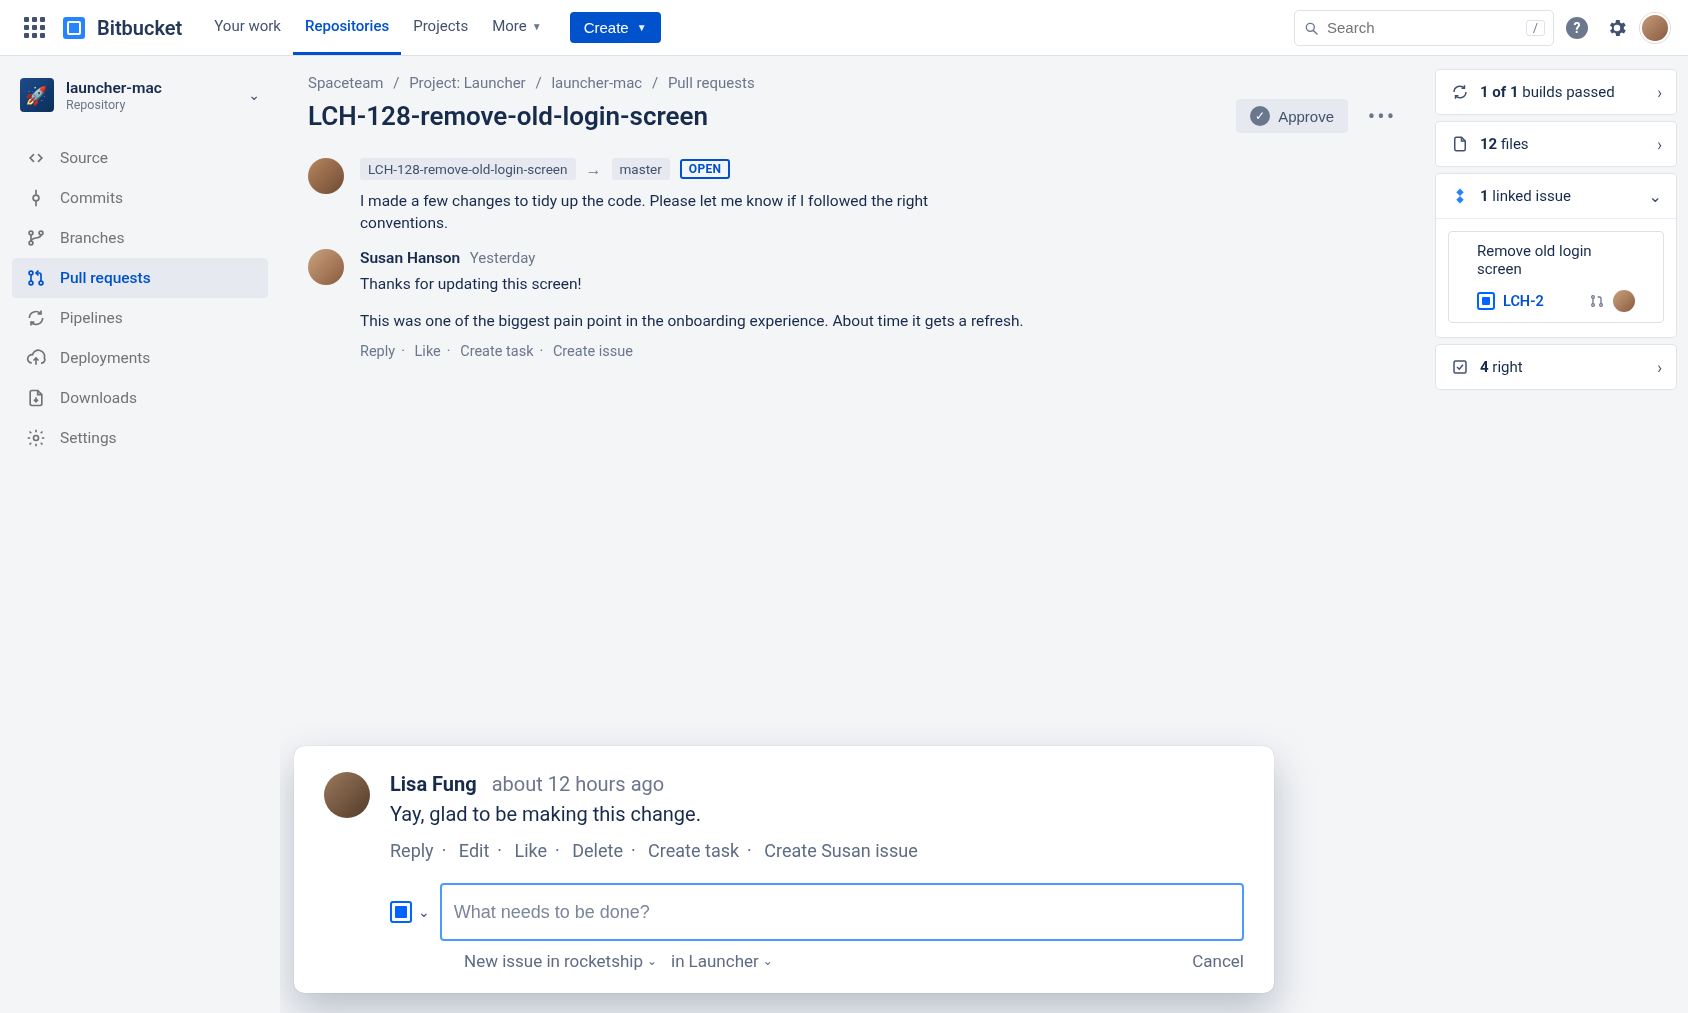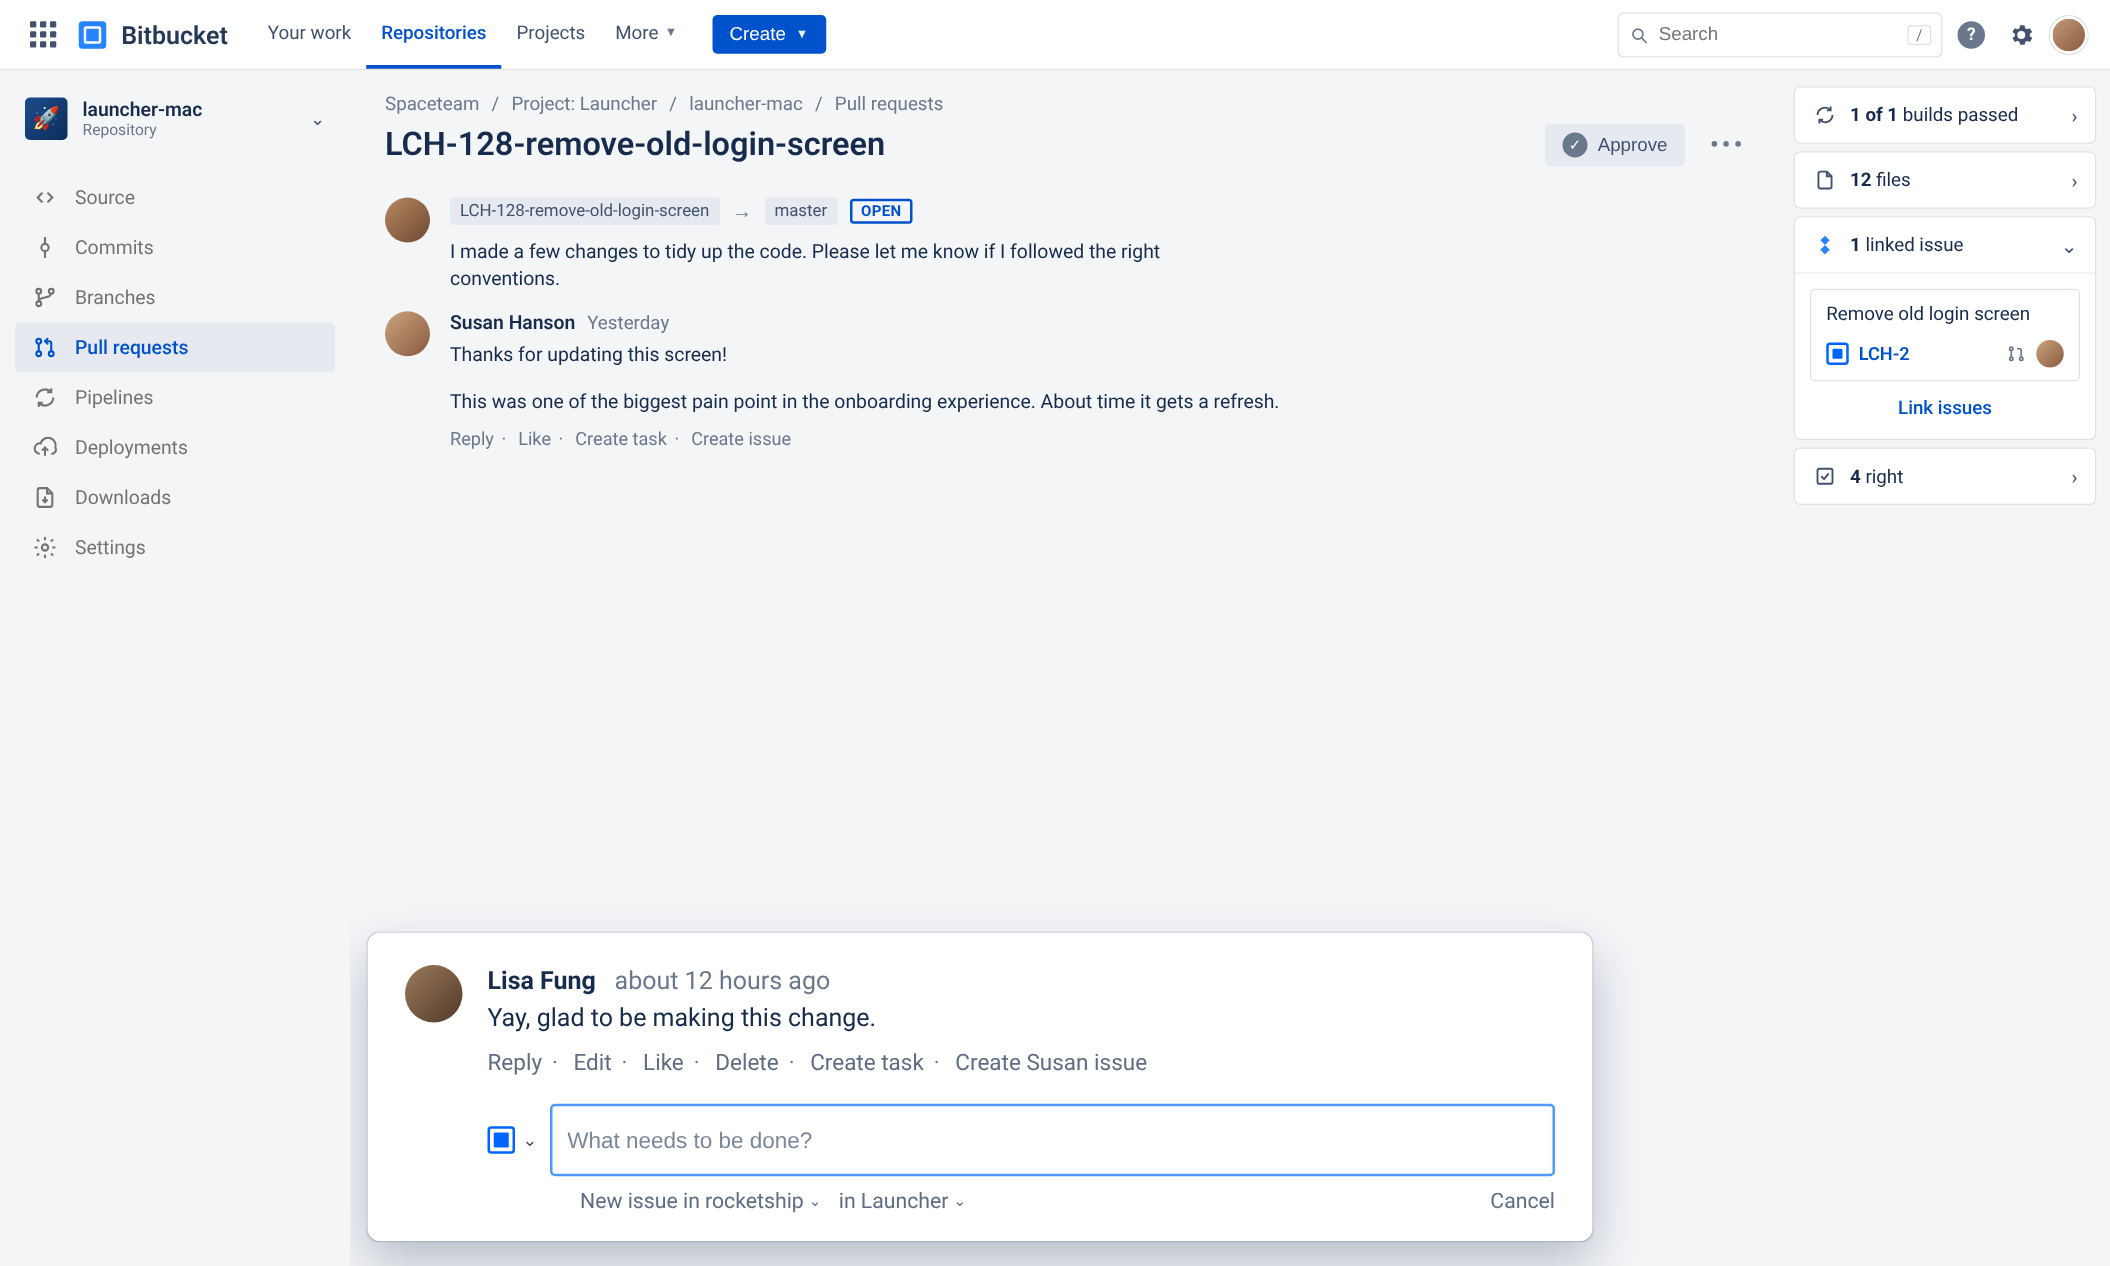--- a/index.html
+++ b/index.html
@@ -166,21 +166,21 @@
     background:#fff; border-radius:4px; margin-bottom:8px; box-shadow:0 0 0 1px rgba(9,30,66,.08);
   }
   .rp-head {
     display:flex; align-items:center; gap:10px; padding:12px 14px; cursor:pointer;
   }
   .rp-head .ic { width:20px;height:20px;display:flex;align-items:center;justify-content:center;color:#42526E;}
   .rp-head .txt { flex:1; font-size:15px; color:#172B4D;}
   .rp-head .chev { color:#42526E; font-size:16px;}
   .rp-body { border-top:1px solid #EBECF0; padding:12px 12px 14px 12px;}
   .linked-issue {
-    border:1px solid #DFE1E6; border-radius:4px; padding:10px 12px;
+    border:1px solid #DFE1E6; border-radius:4px; padding:10px 28px;
   }
   .linked-issue .li-title { font-size:15px; color:#172B4D; }
   .linked-issue .li-row { display:flex; align-items:center; justify-content:space-between; margin-top:12px;}
   .jira-story-ic{
     width:18px;height:18px;border-radius:3px;border:2px solid #0065FF;background:#fff;
     display:inline-block; position:relative;
   }
   .jira-story-ic::after{ content:""; position:absolute; inset:3px; background:#0065FF; border-radius:1px;}
   .li-key { color:#0052CC; font-weight:600; font-size:14.5px; margin-left:8px;}
   .li-right { display:flex; align-items:center; gap:8px;}
@@ -533,23 +533,20 @@
               <svg width="16" height="16" viewBox="0 0 24 24">
                   <circle cx="6" cy="6" r="2" fill="none" stroke="#6B778C" stroke-width="2"></circle>
                   <circle cx="6" cy="18" r="2" fill="none" stroke="#6B778C" stroke-width="2"></circle>
                   <path d="M6 8v8M13 6h3a2 2 0 0 1 2 2v8" fill="none" stroke="#6B778C" stroke-width="2"></path>
                   <circle cx="18" cy="18" r="2" fill="none" stroke="#6B778C" stroke-width="2"></circle>
                 </svg>
               <span class="avatar-xs"></span>
             </div>
           </div>
         </div>
-        <div class="link-issues">
-          <a>Link issues</a>
-        </div>
       </div>
     </div>
 
     <div class="rp-card">
       <div class="rp-head">
         <span class="ic">
           <svg width="18" height="18" viewBox="0 0 24 24">
               <rect x="4" y="4" width="16" height="16" rx="2" fill="none" stroke="currentColor" stroke-width="2"></rect>
               <path d="M8 12l3 3 5-6" fill="none" stroke="currentColor" stroke-width="2"></path>
             </svg>

